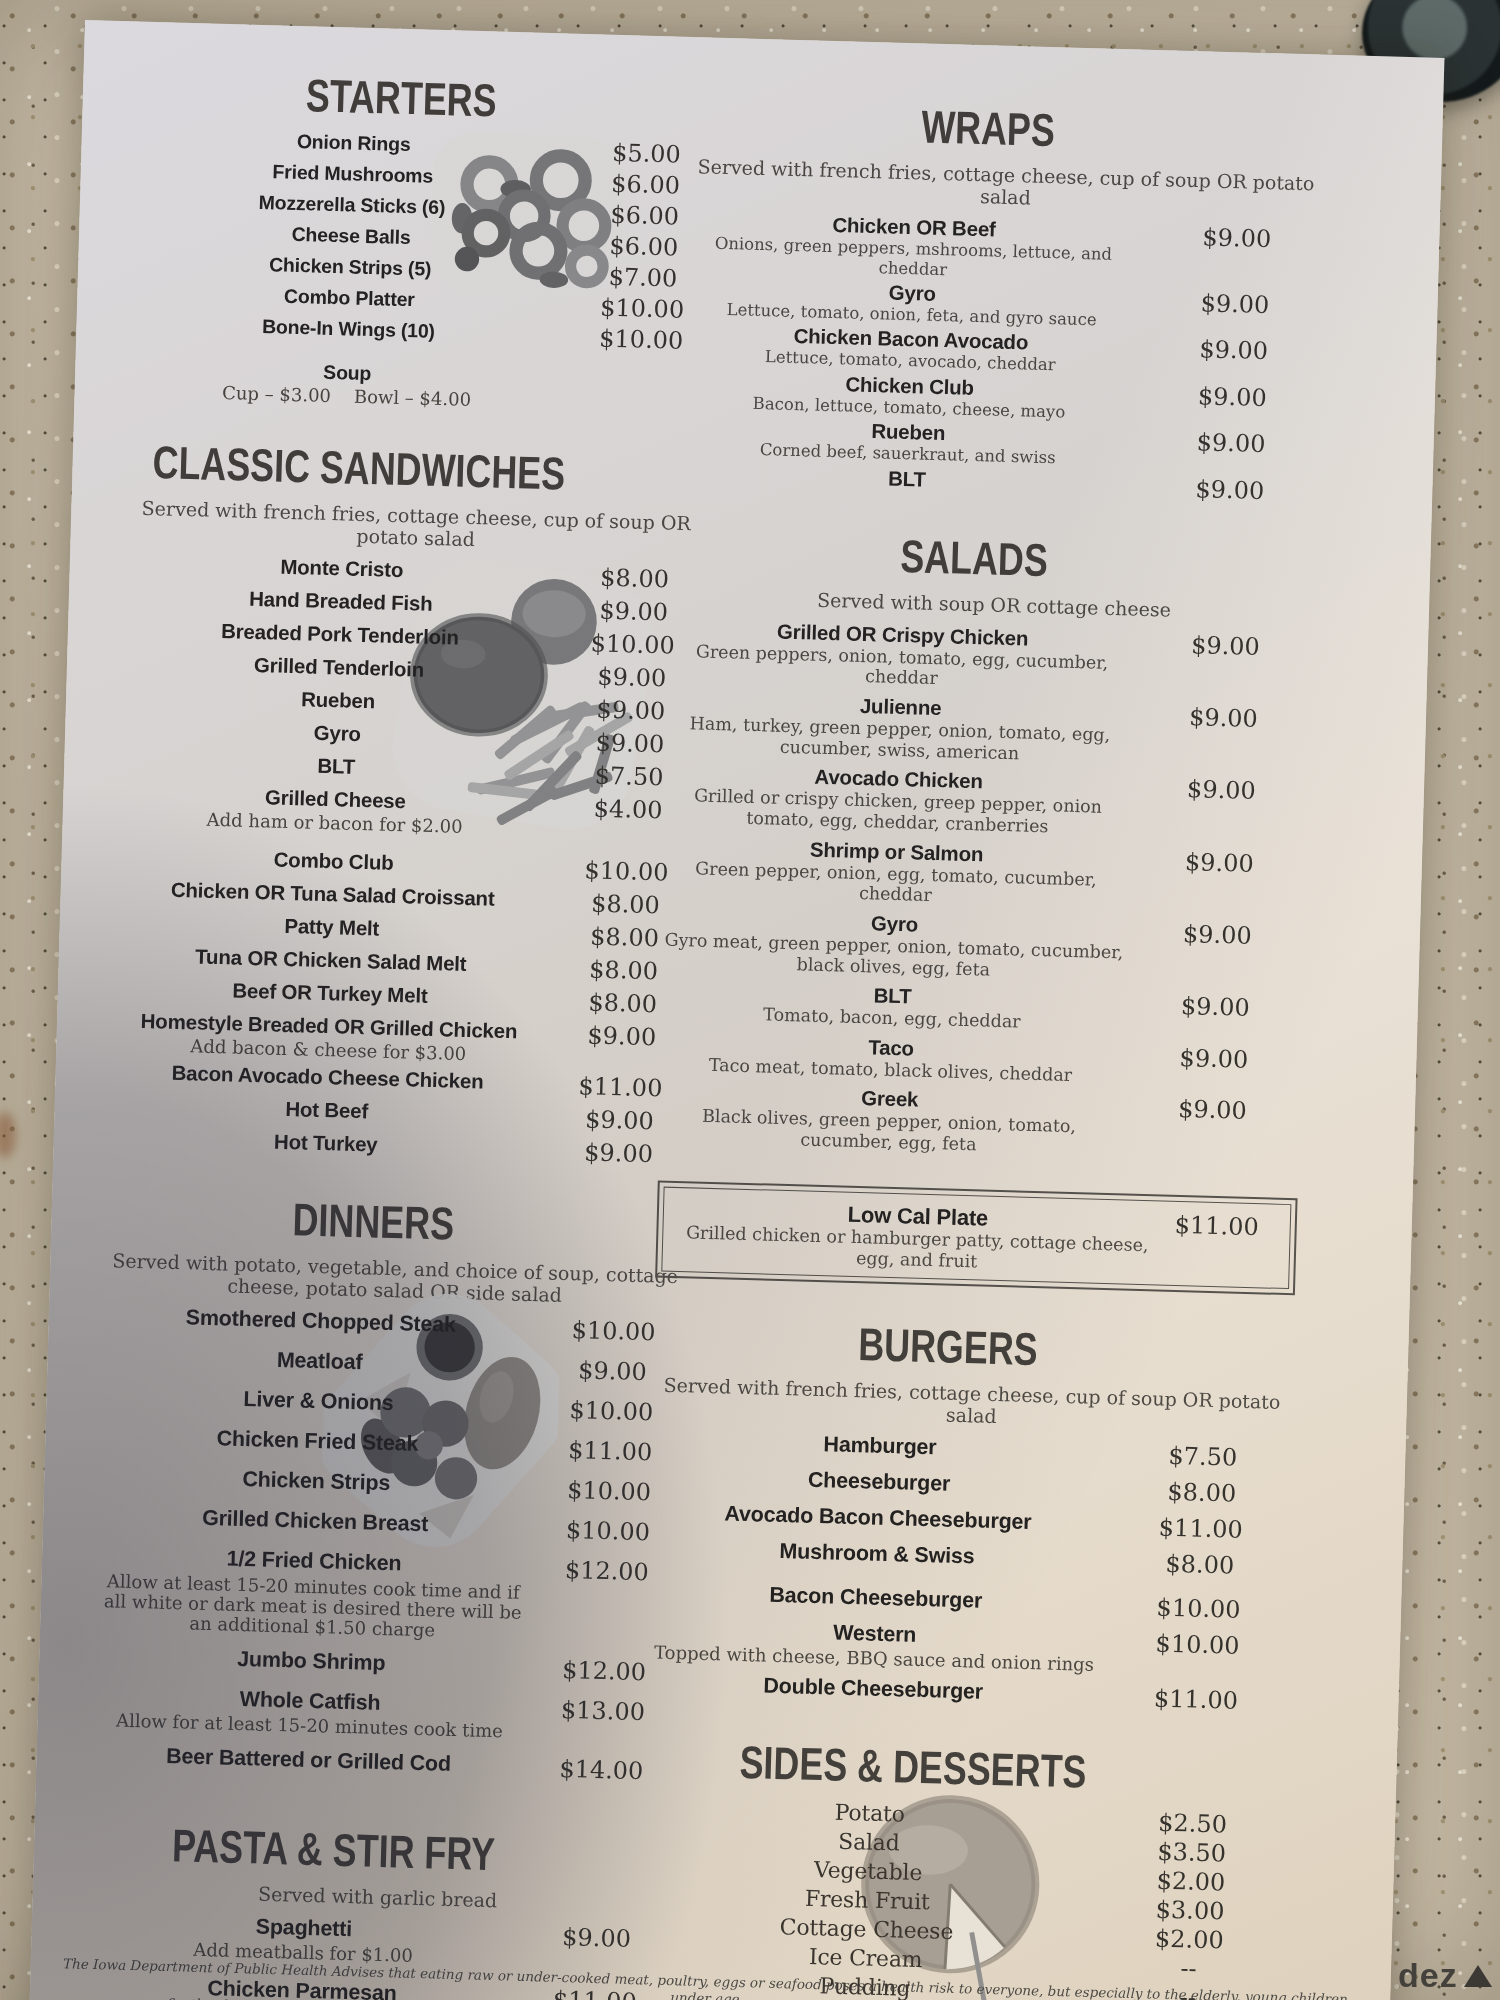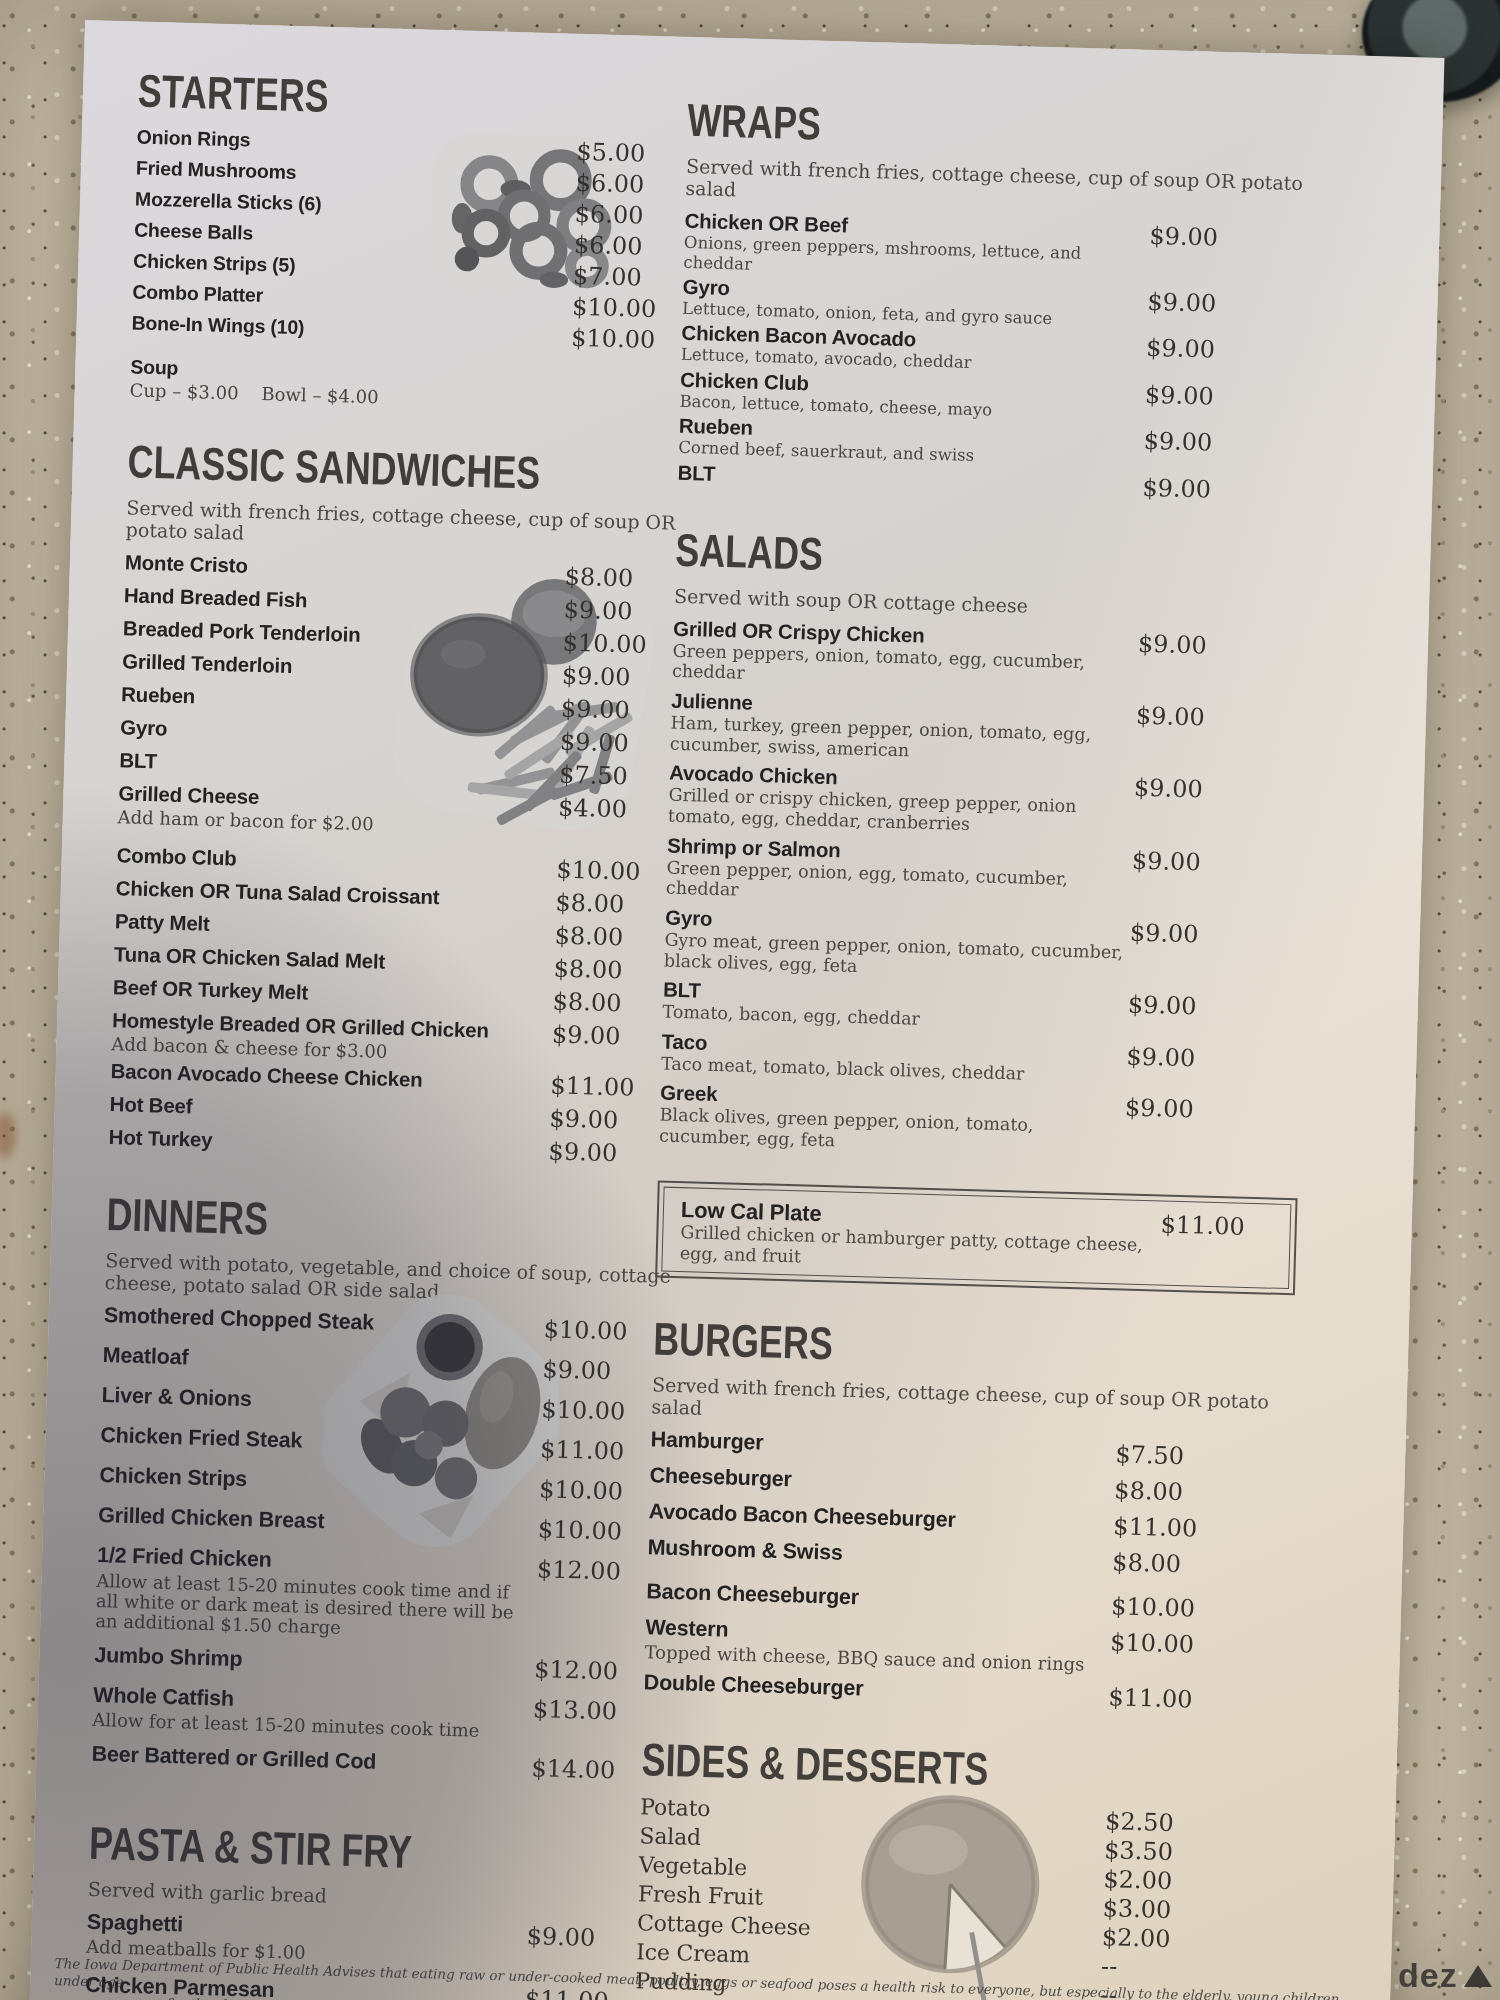--- a/index.html
+++ b/index.html
@@ -7,21 +7,21 @@
     font-family:"Liberation Sans",sans-serif;
     background-color:#c6bba6;
     background-image:
       radial-gradient(circle at 20% 30%, #8d7d63 0 2px, transparent 3px),
       radial-gradient(circle at 70% 65%, #a69878 0 1.6px, transparent 2.6px),
       radial-gradient(circle at 40% 80%, #6f6350 0 1.2px, transparent 2.2px),
       radial-gradient(circle at 85% 20%, #e4dcc9 0 2px, transparent 3px),
       radial-gradient(circle at 55% 45%, #f2ecdc 0 1.4px, transparent 2.4px),
       radial-gradient(circle at 10% 70%, #58503f 0 1px, transparent 2px);
     background-size:61px 53px,47px 71px,83px 59px,67px 43px,53px 67px,41px 37px;
-    box-shadow:inset 0 0 140px rgba(40,30,15,.25);}
+    box-shadow:inset 0 0 140px rgba(40,30,15,.25);text-align:center;}
   .cup{position:absolute;top:-36px;right:-20px;width:158px;height:138px;border-radius:50%;
     background:radial-gradient(circle at 46% 46%, #5d6a68 0 27%, #2a3233 30% 58%, #141a1b 60%);
     filter:blur(1px);box-shadow:0 8px 20px rgba(0,0,0,.35);z-index:1;}
   .smudge{position:absolute;left:-6px;top:1112px;width:22px;height:46px;border-radius:50%;
     background:#8a5a3a;opacity:.55;filter:blur(5px);z-index:1;}
   .paper{position:absolute;left:85px;top:20px;width:1360px;height:2080px;z-index:2;
     background:linear-gradient(155deg,#f0eef1 0%,#ebe6e0 35%,#e6dccd 70%,#ddd0bb 100%);
     transform:rotate(1.6deg);transform-origin:top left;
     box-shadow:0 0 46px rgba(30,22,10,.35);}
   .shadow-overlay{position:absolute;inset:0;pointer-events:none;z-index:6;

